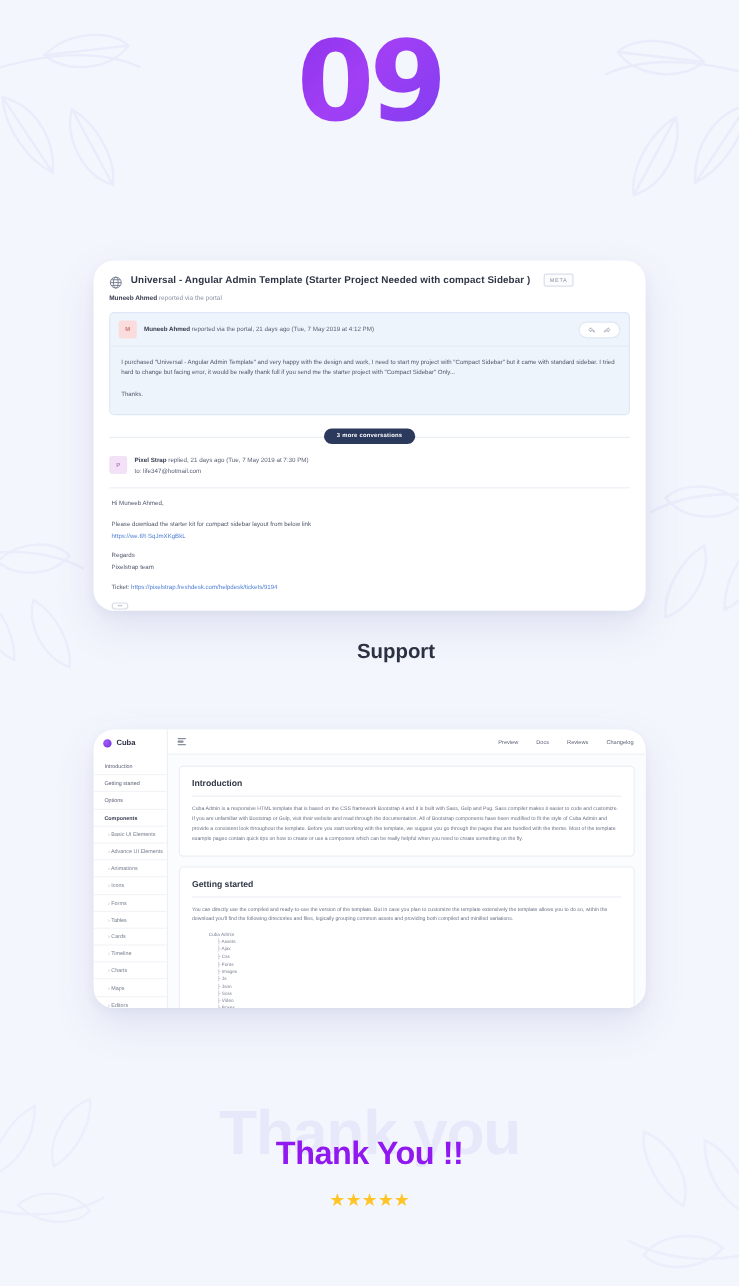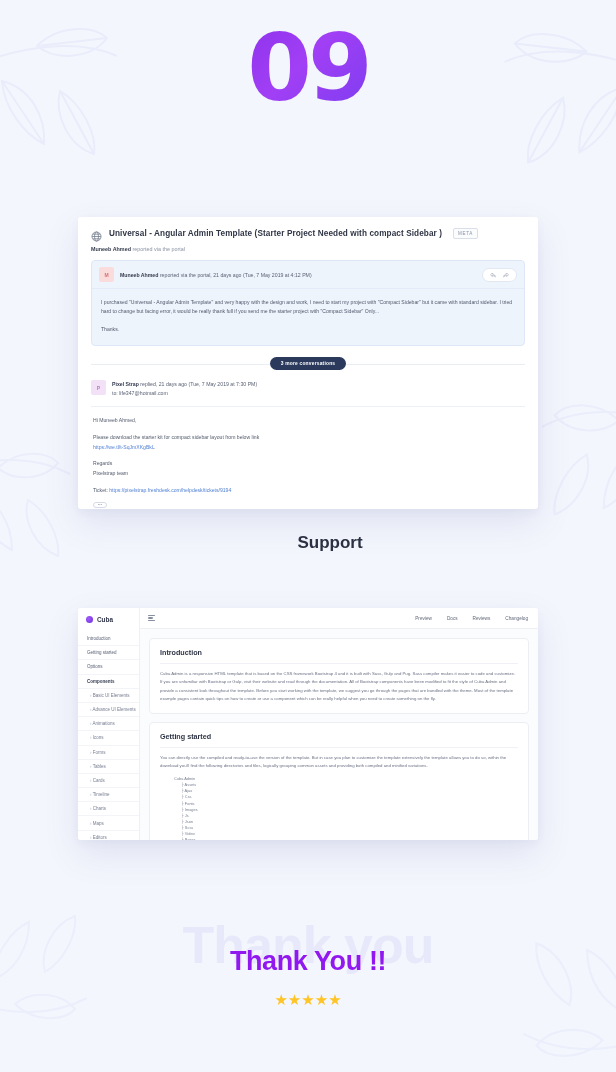--- a/index.html
+++ b/index.html
@@ -50,21 +50,21 @@
     letter-spacing: 6.2px;
     color: #2b2b36;
     white-space: nowrap;
     margin-top: 2px;
   }
 
   
   .card {
     position: absolute;
     background: #ffffff;
-    border-radius: 3px;
+    border-radius: 17px;
     box-shadow: 0 14px 34px rgba(83,96,160,.13), 0 3px 8px rgba(83,96,160,.06);
     overflow: hidden;
   }
 
   
   #ticket-card { left: 78px; top: 217px; width: 460px; height: 292px; }
   .tk-head { padding: 11px 13px 8px 13px; }
   .tk-titlerow { display: flex; align-items: center; gap: 7px; }
   .tk-globe { width: 11px; height: 11px; flex: 0 0 auto; }
   .tk-title {

